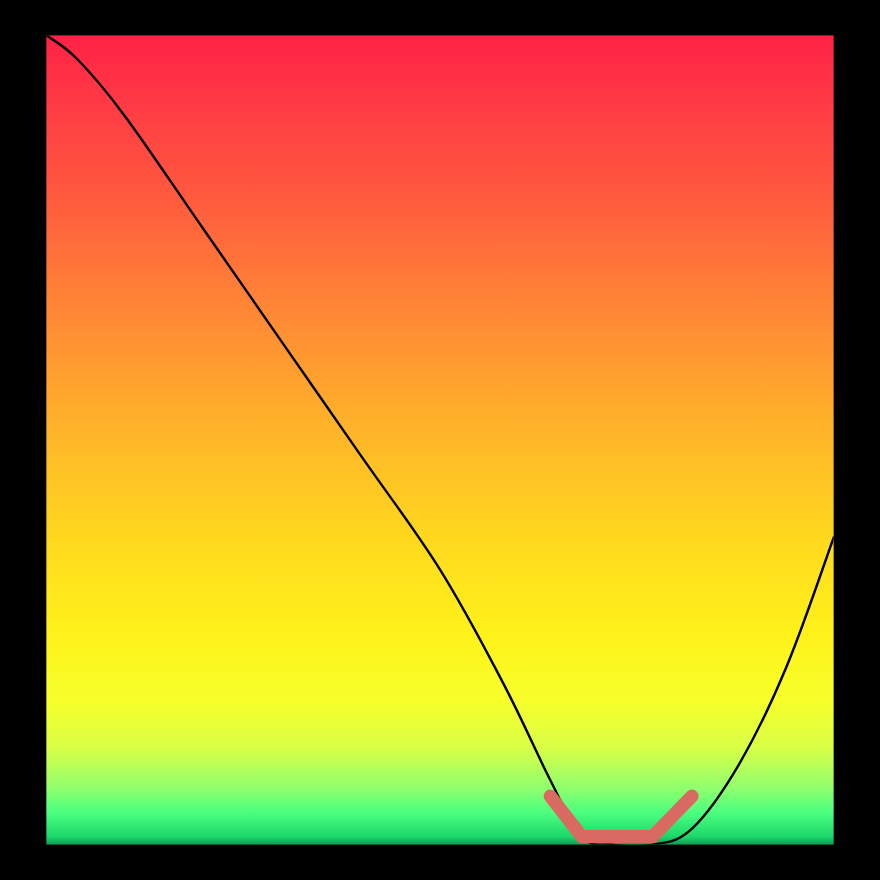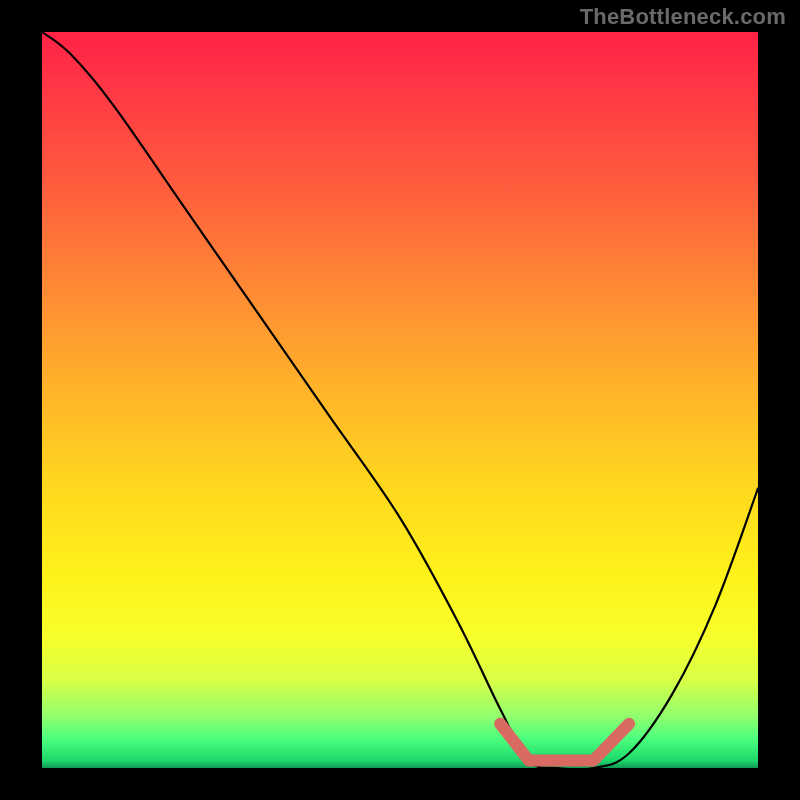--- a/index.html
+++ b/index.html
@@ -59,21 +59,20 @@
     position: absolute;
     inset: 0;
     width: 100%;
     height: 100%;
   }
 </style>
 </head>
 <body>
 
 <div class="frame">
-  <div class="watermark">TheBottleneck.com</div>
 
   <div class="plot-area">
     <div class="gradient"></div>
     <svg class="curve" viewBox="0 0 716 736" preserveAspectRatio="none">
       <path id="curve-path" fill="none" stroke="#000" stroke-width="2.2" stroke-linecap="round" stroke-linejoin="round" d="M 0.0 0.0 C 5.2 4.0, 15.8 8.8, 28.6 22.1 C 41.5 35.3, 51.0 45.8, 71.6 73.6 C 92.2 101.4, 117.4 139.5, 143.2 176.6 C 169.0 213.7, 189.0 242.6, 214.8 279.7 C 240.6 316.8, 260.6 345.6, 286.4 382.7 C 312.2 419.8, 334.8 448.7, 358.0 485.8 C 381.2 522.9, 397.2 554.4, 415.3 588.8 C 433.3 623.2, 445.4 651.9, 458.2 677.1 C 471.1 702.3, 476.6 718.0, 486.9 728.6 C 497.2 739.2, 503.9 734.7, 515.5 736.0 C 527.1 737.3, 538.4 738.6, 551.3 736.0 C 564.2 733.4, 572.9 734.5, 587.1 721.3 C 601.3 708.0, 614.6 688.9, 630.1 662.4 C 645.5 635.9, 657.6 611.2, 673.0 574.1 C 688.5 537.0, 708.3 477.5, 716.0 456.3"></path>
       <path id="marker-path" fill="none" stroke="#d86a62" stroke-width="12" stroke-linecap="round" stroke-linejoin="round" d="M 458.2 691.8 L 486.9 728.6 L 515.5 728.6 L 551.3 728.6 L 587.1 691.8"></path>
     </svg>
   </div>
 </div>
 

